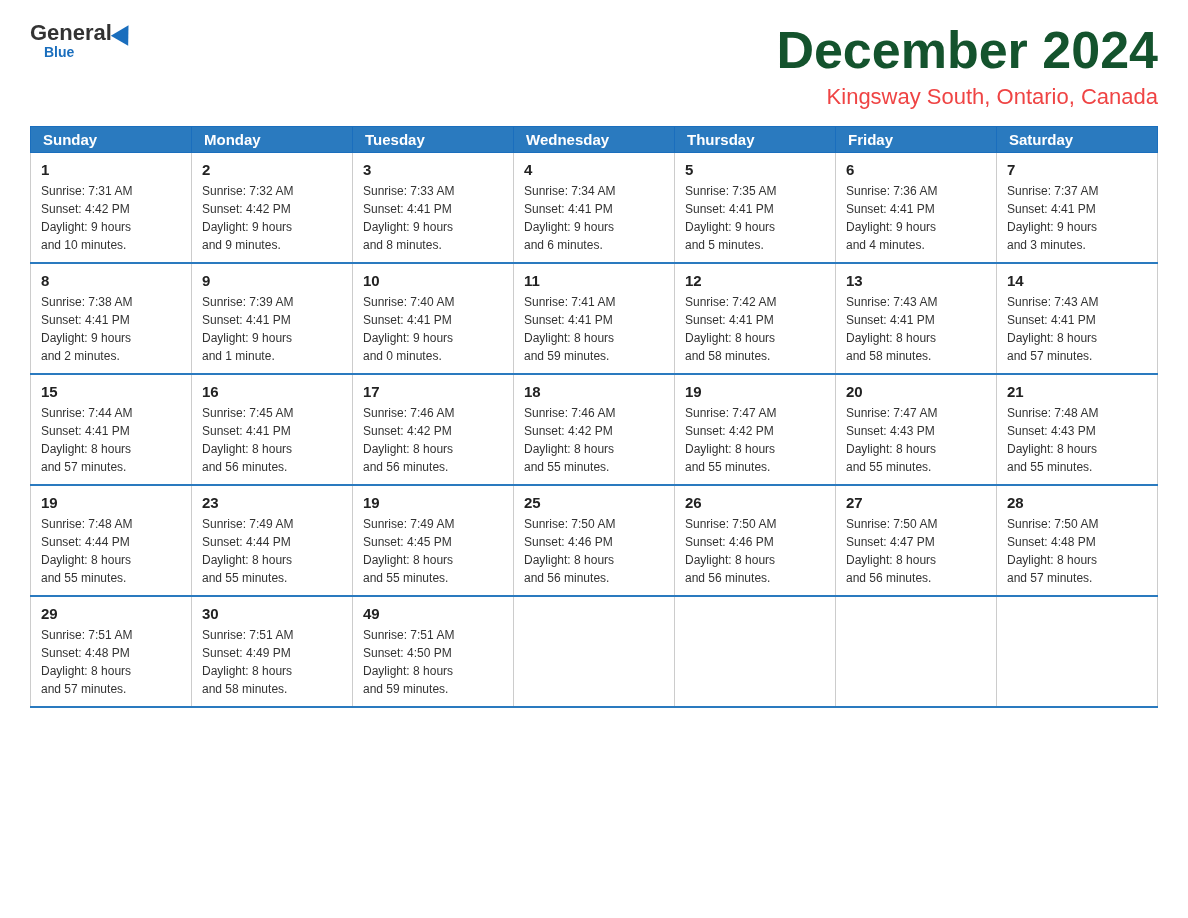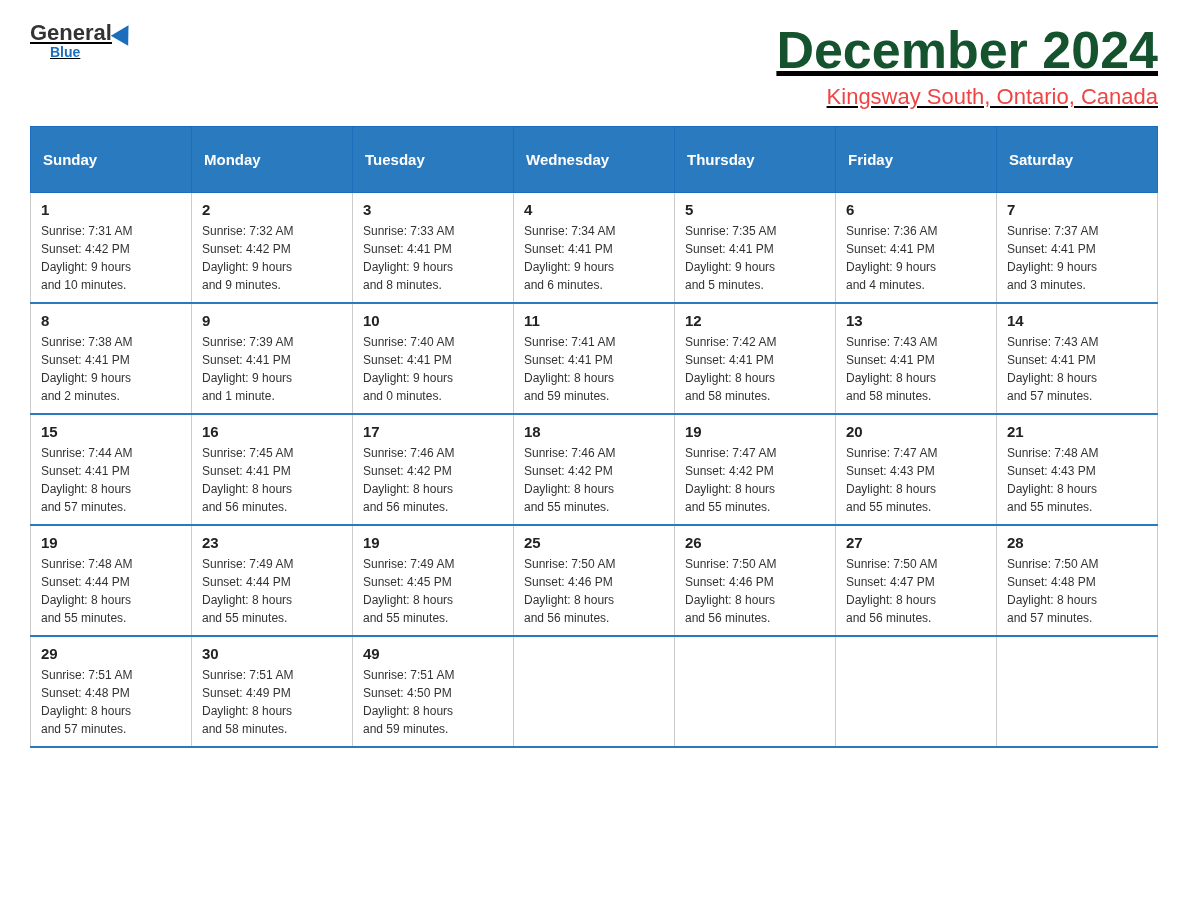--- a/index.html
+++ b/index.html
@@ -8,21 +8,20 @@
       background: #fff;
       padding: 20px 30px;
       width: 1188px;
       min-height: 918px;
     }
     .header-area {
       display: flex;
       justify-content: space-between;
       align-items: flex-start;
       margin-bottom: 16px;
-      text-decoration: underline;
     }
     .logo-area {
       display: flex;
       flex-direction: column;
       align-items: flex-start;
     }
     .logo-text {
       display: flex;
       align-items: center;
       font-size: 22px;
@@ -38,21 +37,21 @@
       border-right: 10px solid transparent;
       border-bottom: 18px solid #1a6ebd;
       margin: 0 2px;
       transform: rotate(30deg);
     }
     .logo-subtitle {
       color: #1a6ebd;
       font-size: 14px;
       font-weight: bold;
       margin-top: -2px;
-      margin-left: 20px;
+      margin-left: 14px;
     }
     .title-area {
       text-align: right;
     }
     .main-title {
       font-size: 52px;
       font-weight: bold;
       color: #14532d;
     }
     .subtitle {
@@ -63,21 +62,21 @@
     .calendar-table {
       width: 100%;
       border-collapse: collapse;
       border: 1px solid #ccc;
     }
     .calendar-table thead tr th {
       background-color: #2a7abf;
       color: #fff;
       font-size: 15px;
       font-weight: bold;
-      padding: 24px 12px;
+      padding: 4px 12px;
       text-align: left;
       border: 1px solid #1a6ebd;
     }
     .calendar-table tbody tr td {
       vertical-align: top;
       padding: 8px 10px;
       border: 1px solid #ccc;
       font-size: 13px;
       color: #333;
       width: 14.28%;

